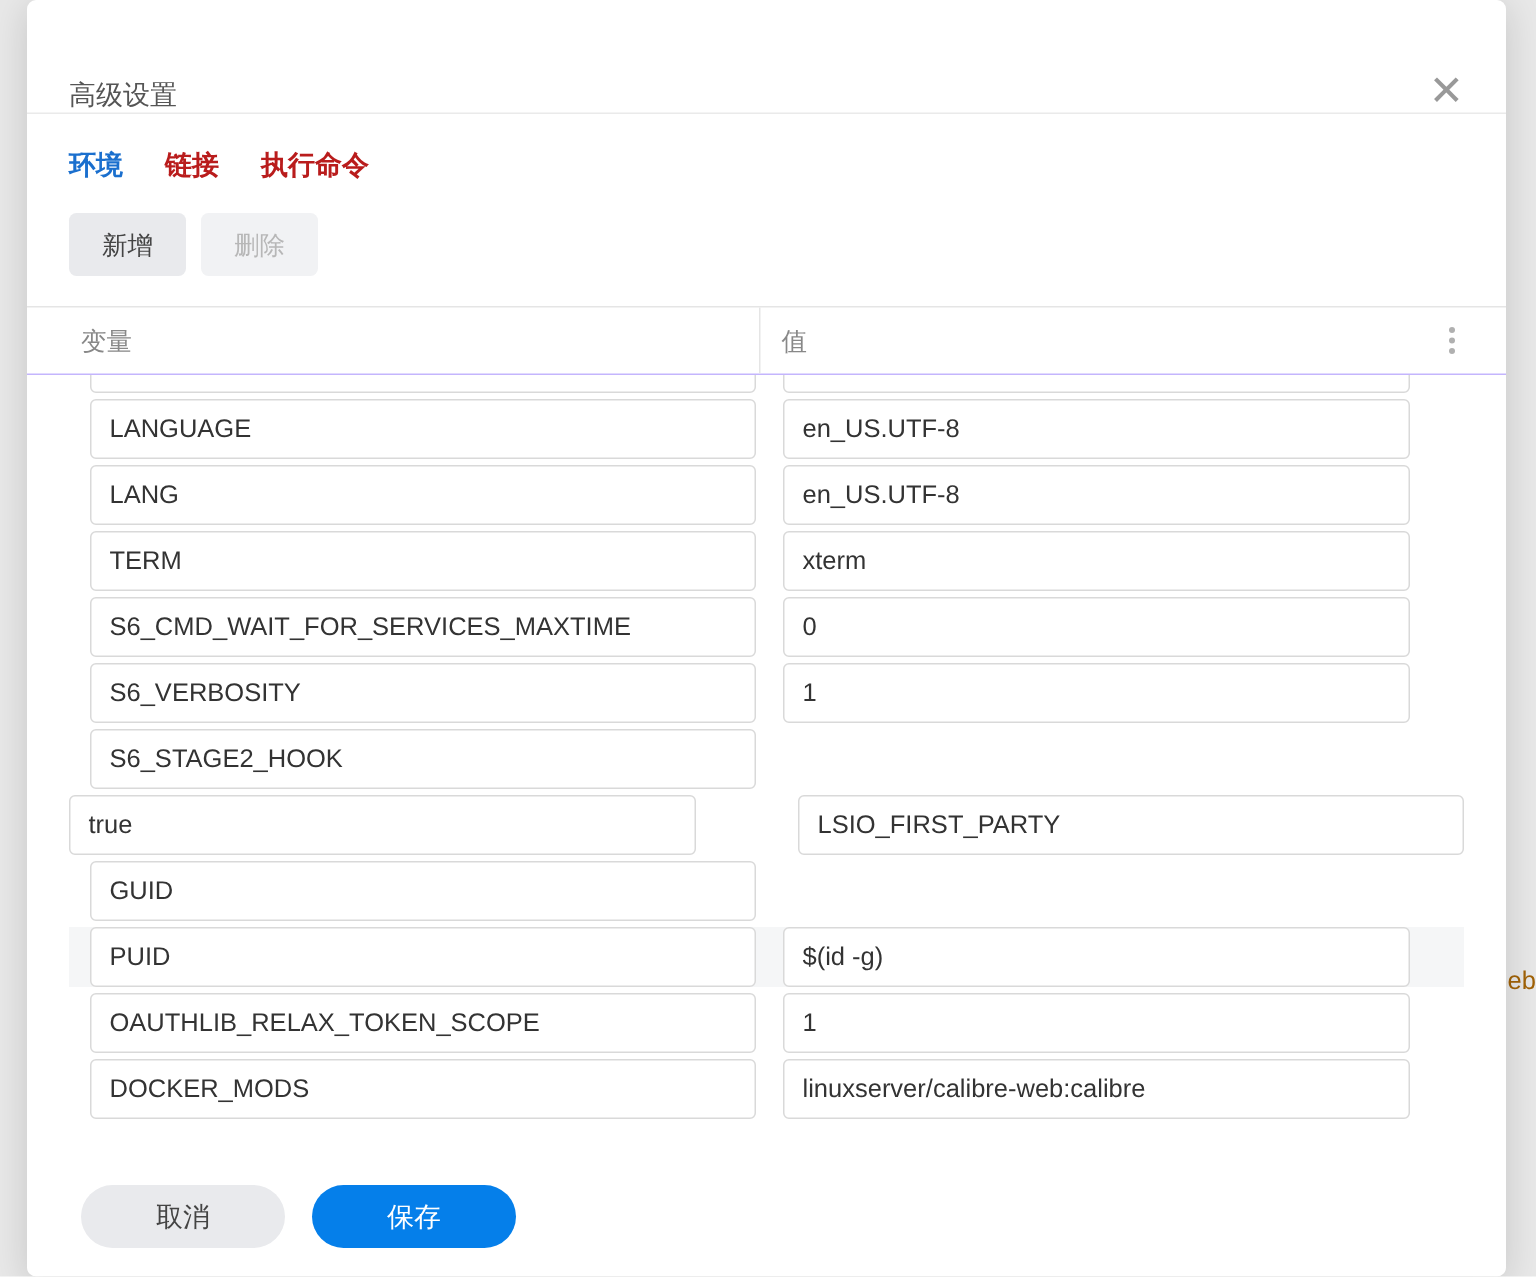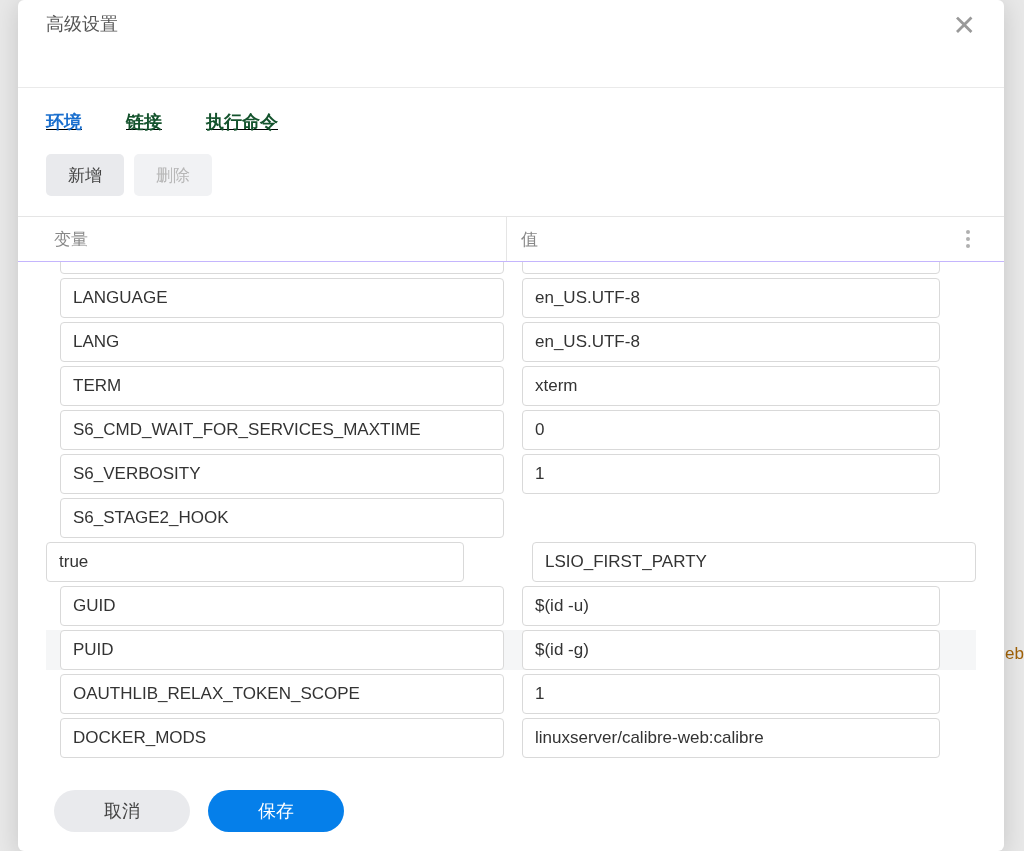--- a/index.html
+++ b/index.html
@@ -17,48 +17,47 @@
     left: 18px;
     right: 20px;
     bottom: 0;
     background: #fff;
     border-radius: 6px;
     box-shadow: 0 4px 24px rgba(0,0,0,0.15);
     display: flex;
     flex-direction: column;
   }
   .modal-header {
-    height: 88px;
-    padding: 12px 28px;
-    display: flex;
-    align-items: flex-start;
+    height: 76px;
+    padding: 0 28px;
+    display: flex;
+    align-items: flex-end;
     justify-content: space-between;
     border-bottom: 1px solid #eaeaea;
   }
   .modal-title {
     font-size: 18px;
     color: #555;
   }
   .close-btn {
     font-size: 28px;
     color: #999;
     cursor: pointer;
     line-height: 1;
     font-weight: 300;
   }
   .tabs {
     display: flex;
-    gap: 44px;
+    gap: 28px;
     padding: 22px 28px 16px 28px;
-    text-decoration: underline;
   }
   .tab {
     font-size: 18px;
     font-weight: 600;
-    color: #14532d;
+    color: #b91c1c;
     cursor: pointer;
   }
   .tab.active { color: #1a6fce; }
   .toolbar {
     padding: 4px 28px 20px 28px;
     display: flex;
     gap: 10px;
   }
   .tbtn {
     height: 42px;
@@ -200,21 +199,20 @@
       </div>
       <div class="row">
         <input class="cell-input cell-var" value="S6_STAGE2_HOOK" style="">
       </div>
       <div class="row">
         <input class="cell-input cell-val" value="true" style="">
         <input class="cell-input cell-var" value="LSIO_FIRST_PARTY" style="">
       </div>
       <div class="row">
         <input class="cell-input cell-var" value="GUID" style="">
-        <input class="cell-input cell-val" value="$(id -u)" style="">
       </div>
       <div class="row selected">
         <input class="cell-input cell-var" value="PUID" style="">
         <input class="cell-input cell-val" value="$(id -g)" style="">
       </div>
       <div class="row">
         <input class="cell-input cell-var" value="OAUTHLIB_RELAX_TOKEN_SCOPE" style="">
         <input class="cell-input cell-val" value="1" style="">
       </div>
       <div class="row">

